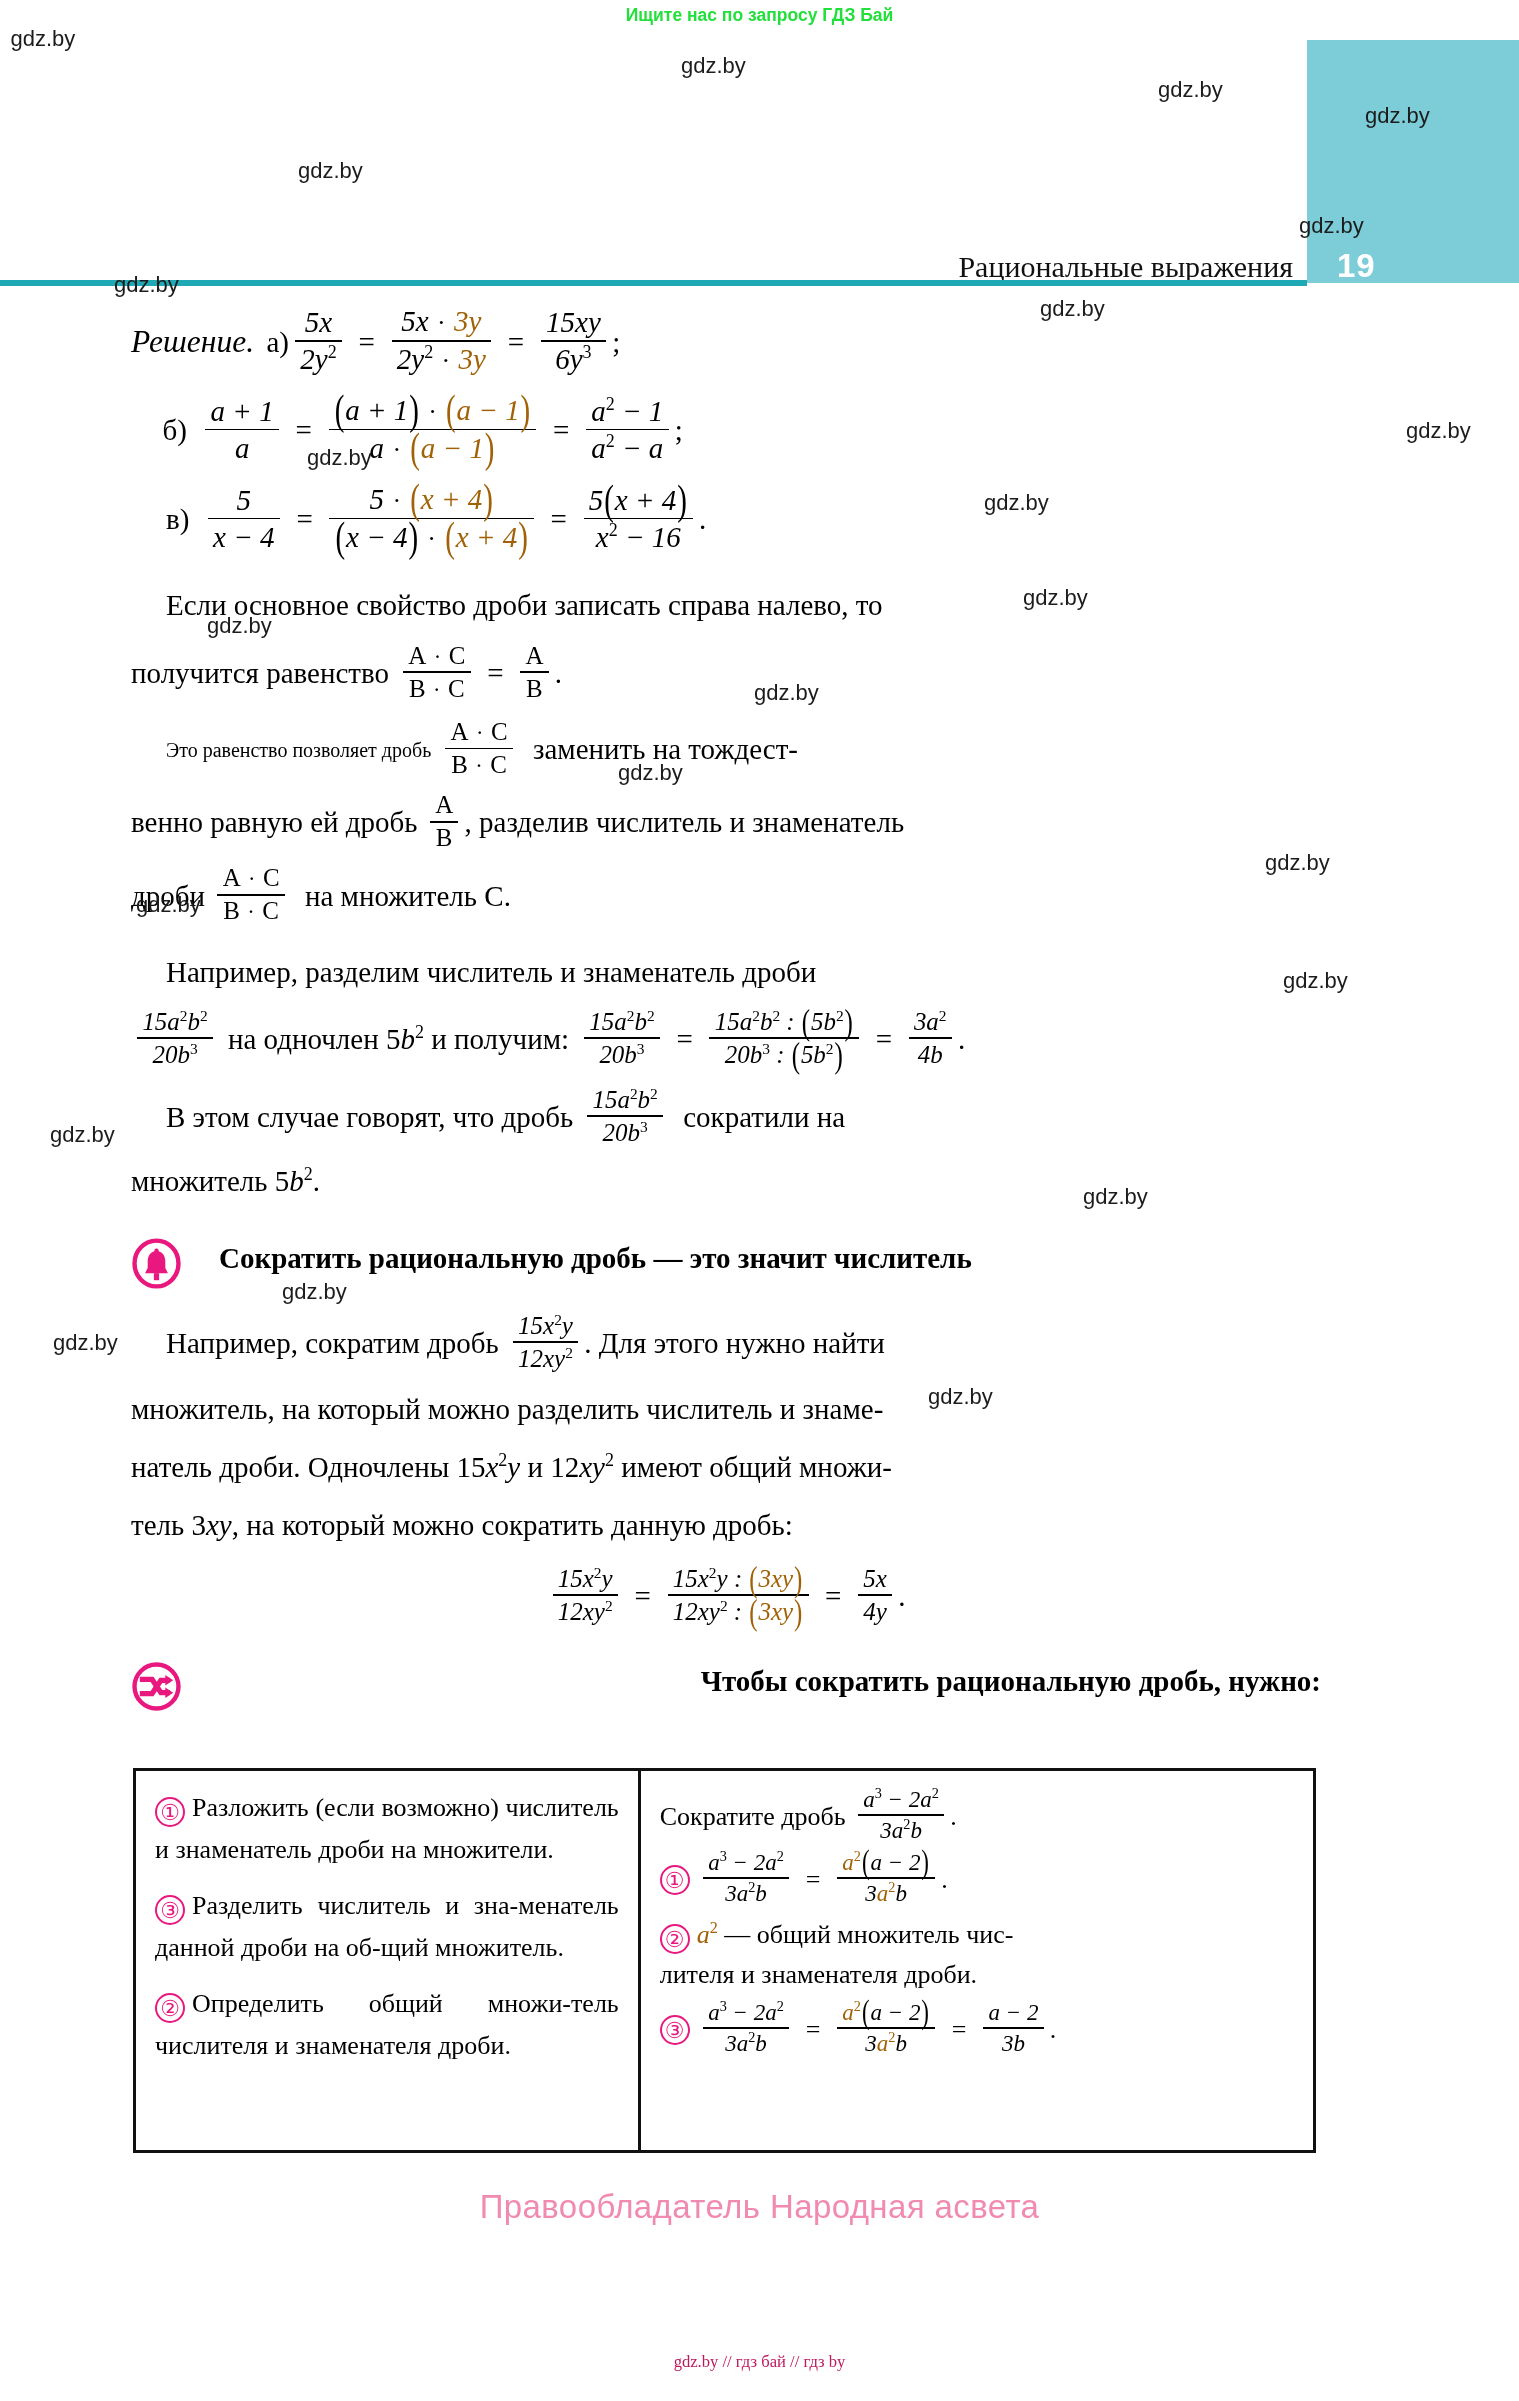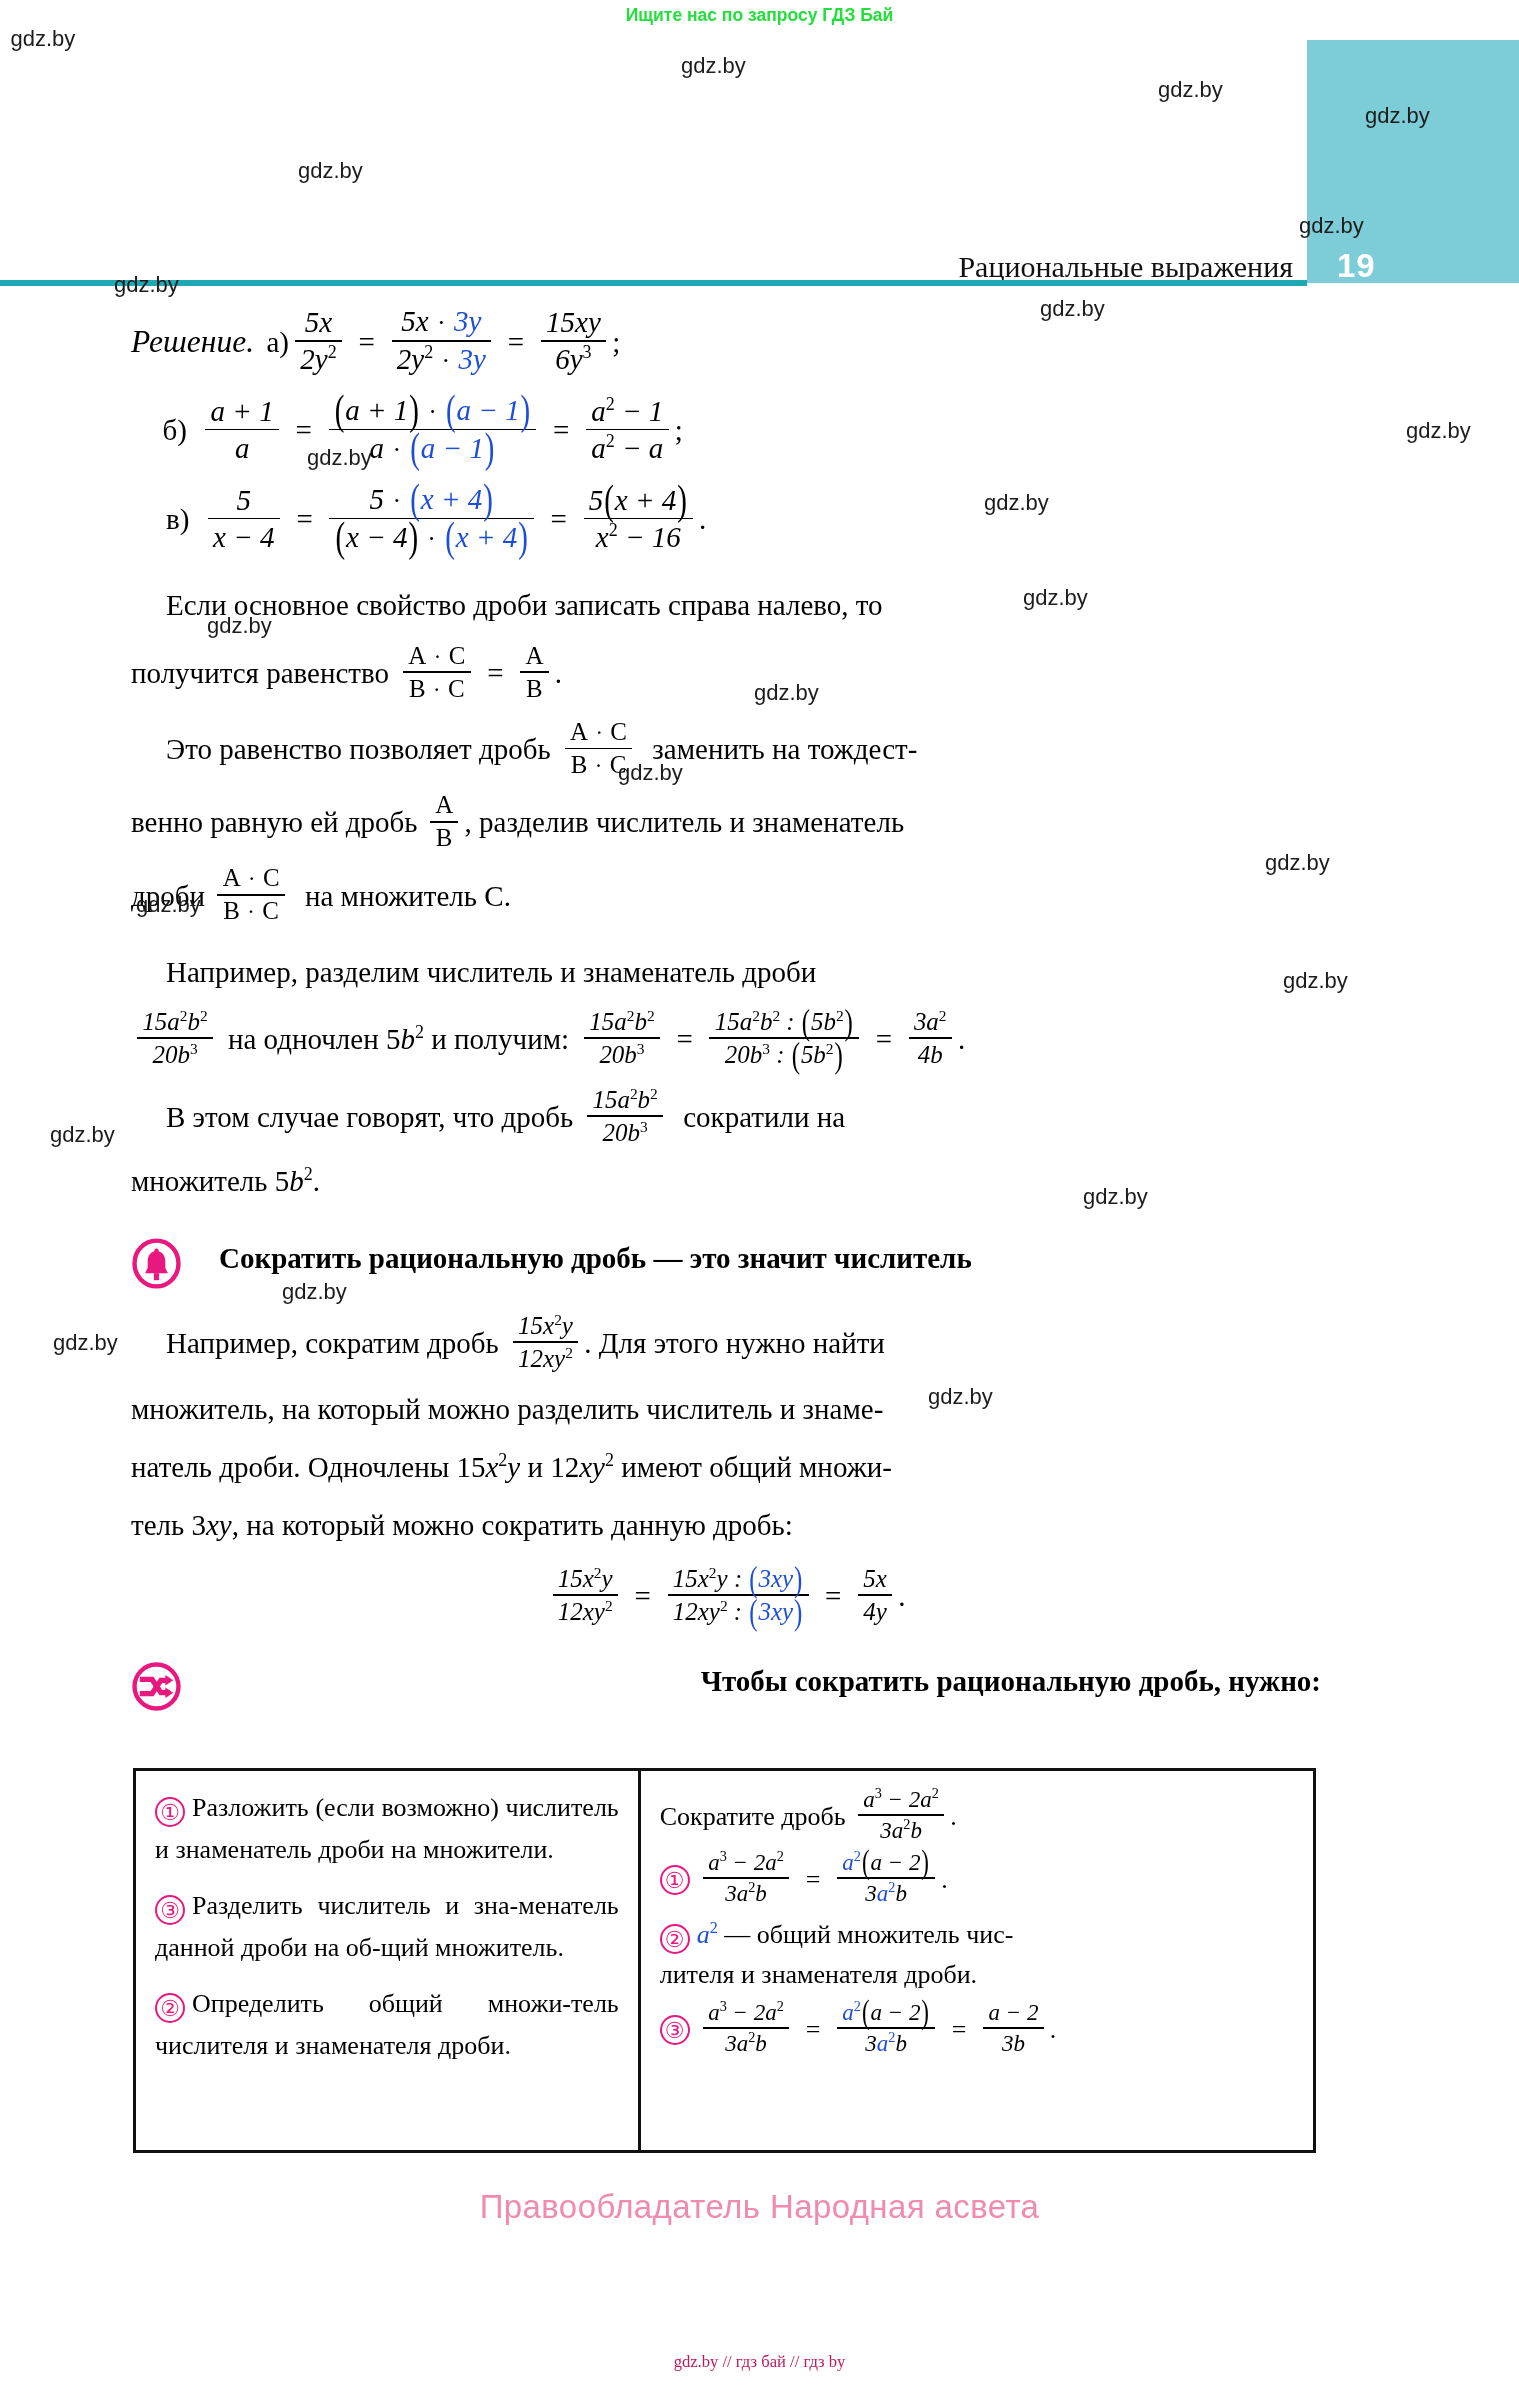--- a/index.html
+++ b/index.html
@@ -124,21 +124,21 @@
     height: 1.8px;
     background: #000;
   }
   .frac.sm { font-size: 0.86em; }
   sup.en {
     font-size: 0.62em;
     vertical-align: super;
     line-height: 0;
     font-style: normal;
   }
-  .teal { color: #1d4ed8; }
+  .teal { color: #a16207; }
   .dot { font-size: 0.9em; padding: 0 1.8px; }
   .eq { padding: 0 10.5px; font-style: normal; }
   .big-paren {
     display: inline-block;
     transform: scaleY(1.45);
     font-style: normal;
     padding: 0 0.9px;
   }
 
   
@@ -347,21 +347,21 @@
       <span class="eq">=</span>
       <span class="frac sm">
         <span class="num mr">A</span>
         <span class="bar"></span>
         <span class="den mr">B</span>
       </span>
       <span class="mr">.</span>
     </div>
 
     <div class="mathrow" style="margin-top:12.3px;padding-left:35px;">
-      <span style="font-size:29px;">Это равенство позволяет дробь</span>
+      <span style="font-size:20px;">Это равенство позволяет дробь</span>
       <span class="frac sm" style="margin-left:14px;">
         <span class="num"><span class="mr">A</span><span class="dot"> · </span><span class="mr">C</span></span>
         <span class="bar"></span>
         <span class="den"><span class="mr">B</span><span class="dot"> · </span><span class="mr">C</span></span>
       </span>
       <span style="font-size:29px;margin-left:14px;">заменить на тождест-</span>
     </div>
     <div class="mathrow" style="margin-top:8.8px;">
       <span style="font-size:29px;">венно равную ей дробь</span>
       <span class="frac sm" style="margin-left:12.3px;">

